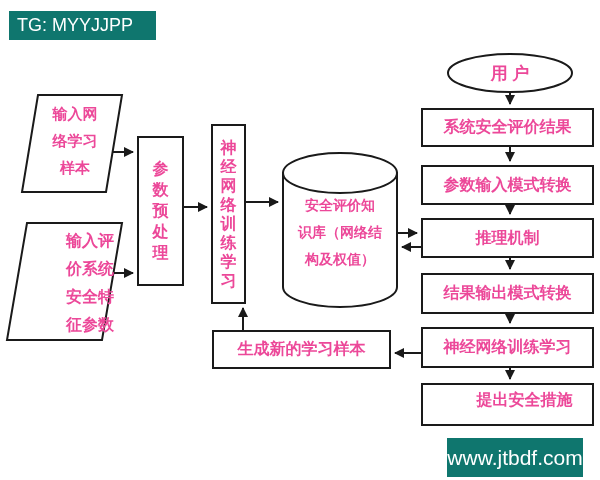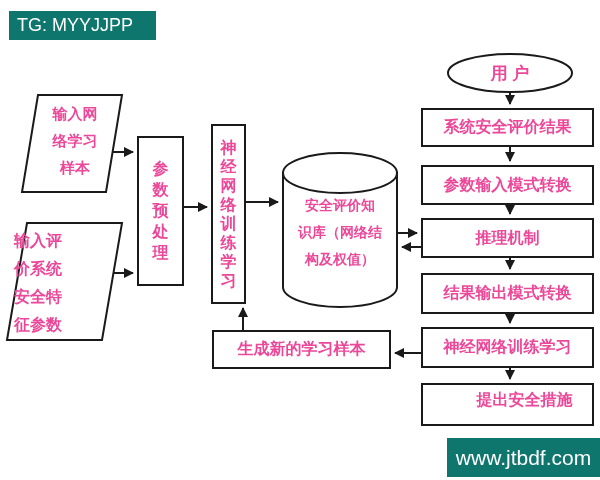--- a/index.html
+++ b/index.html
@@ -12,24 +12,24 @@
     position:absolute; color:#ec4899; font-weight:700;
     white-space:pre-line;
   }
   .center { display:flex; align-items:center; justify-content:center; text-align:center; }
   .vtext { word-break:break-all; text-align:center; }
   .bar {
     position:absolute; background:#0f766e; color:#ffffff;
     display:flex; align-items:center; font-weight:400;
   }
   .tg-bar    { left:9px;   top:11px;  width:139px; height:29px; font-size:18px; padding-left:8px; }
-  .wm-bar    { left:447px; top:438px; width:153px; height:39px; font-size:21px; justify-content:center; }
+  .wm-bar    { left:447px; top:438px; width:136px; height:39px; font-size:21px; justify-content:center; }
 
   .p1-label  { left:28px;  top:100px; width:94px;  font-size:15px; line-height:27px; text-align:center; }
-  .p2-label  { left:14px;  top:227px; width:100px; font-size:16px; line-height:28px; text-align:left; }
+  .p2-label  { left:14px;  top:227px; width:100px; font-size:16px; line-height:28px; text-align:right; }
   .pre-label { left:152px; top:158px; width:17px;  font-size:16px; line-height:21px; }
   .trn-label { left:220px; top:138px; width:17px;  font-size:16px; line-height:19px; }
   .kb-label  { left:288px; top:192px; width:104px; font-size:14px; line-height:27px; text-align:center; }
   .usr-label { left:448px; top:59px;  width:124px; height:28px; font-size:17px; }
   .gen-label { left:213px; top:331px; width:177px; height:37px; font-size:16px;border-radius:6px; }
   .rb        { left:422px; width:171px; font-size:16px; }
   .rb1 { top:109px; height:37px; }
   .rb2 { top:166px; height:38px; }
   .rb3 { top:219px; height:38px; }
   .rb4 { top:274px; height:39px; }

